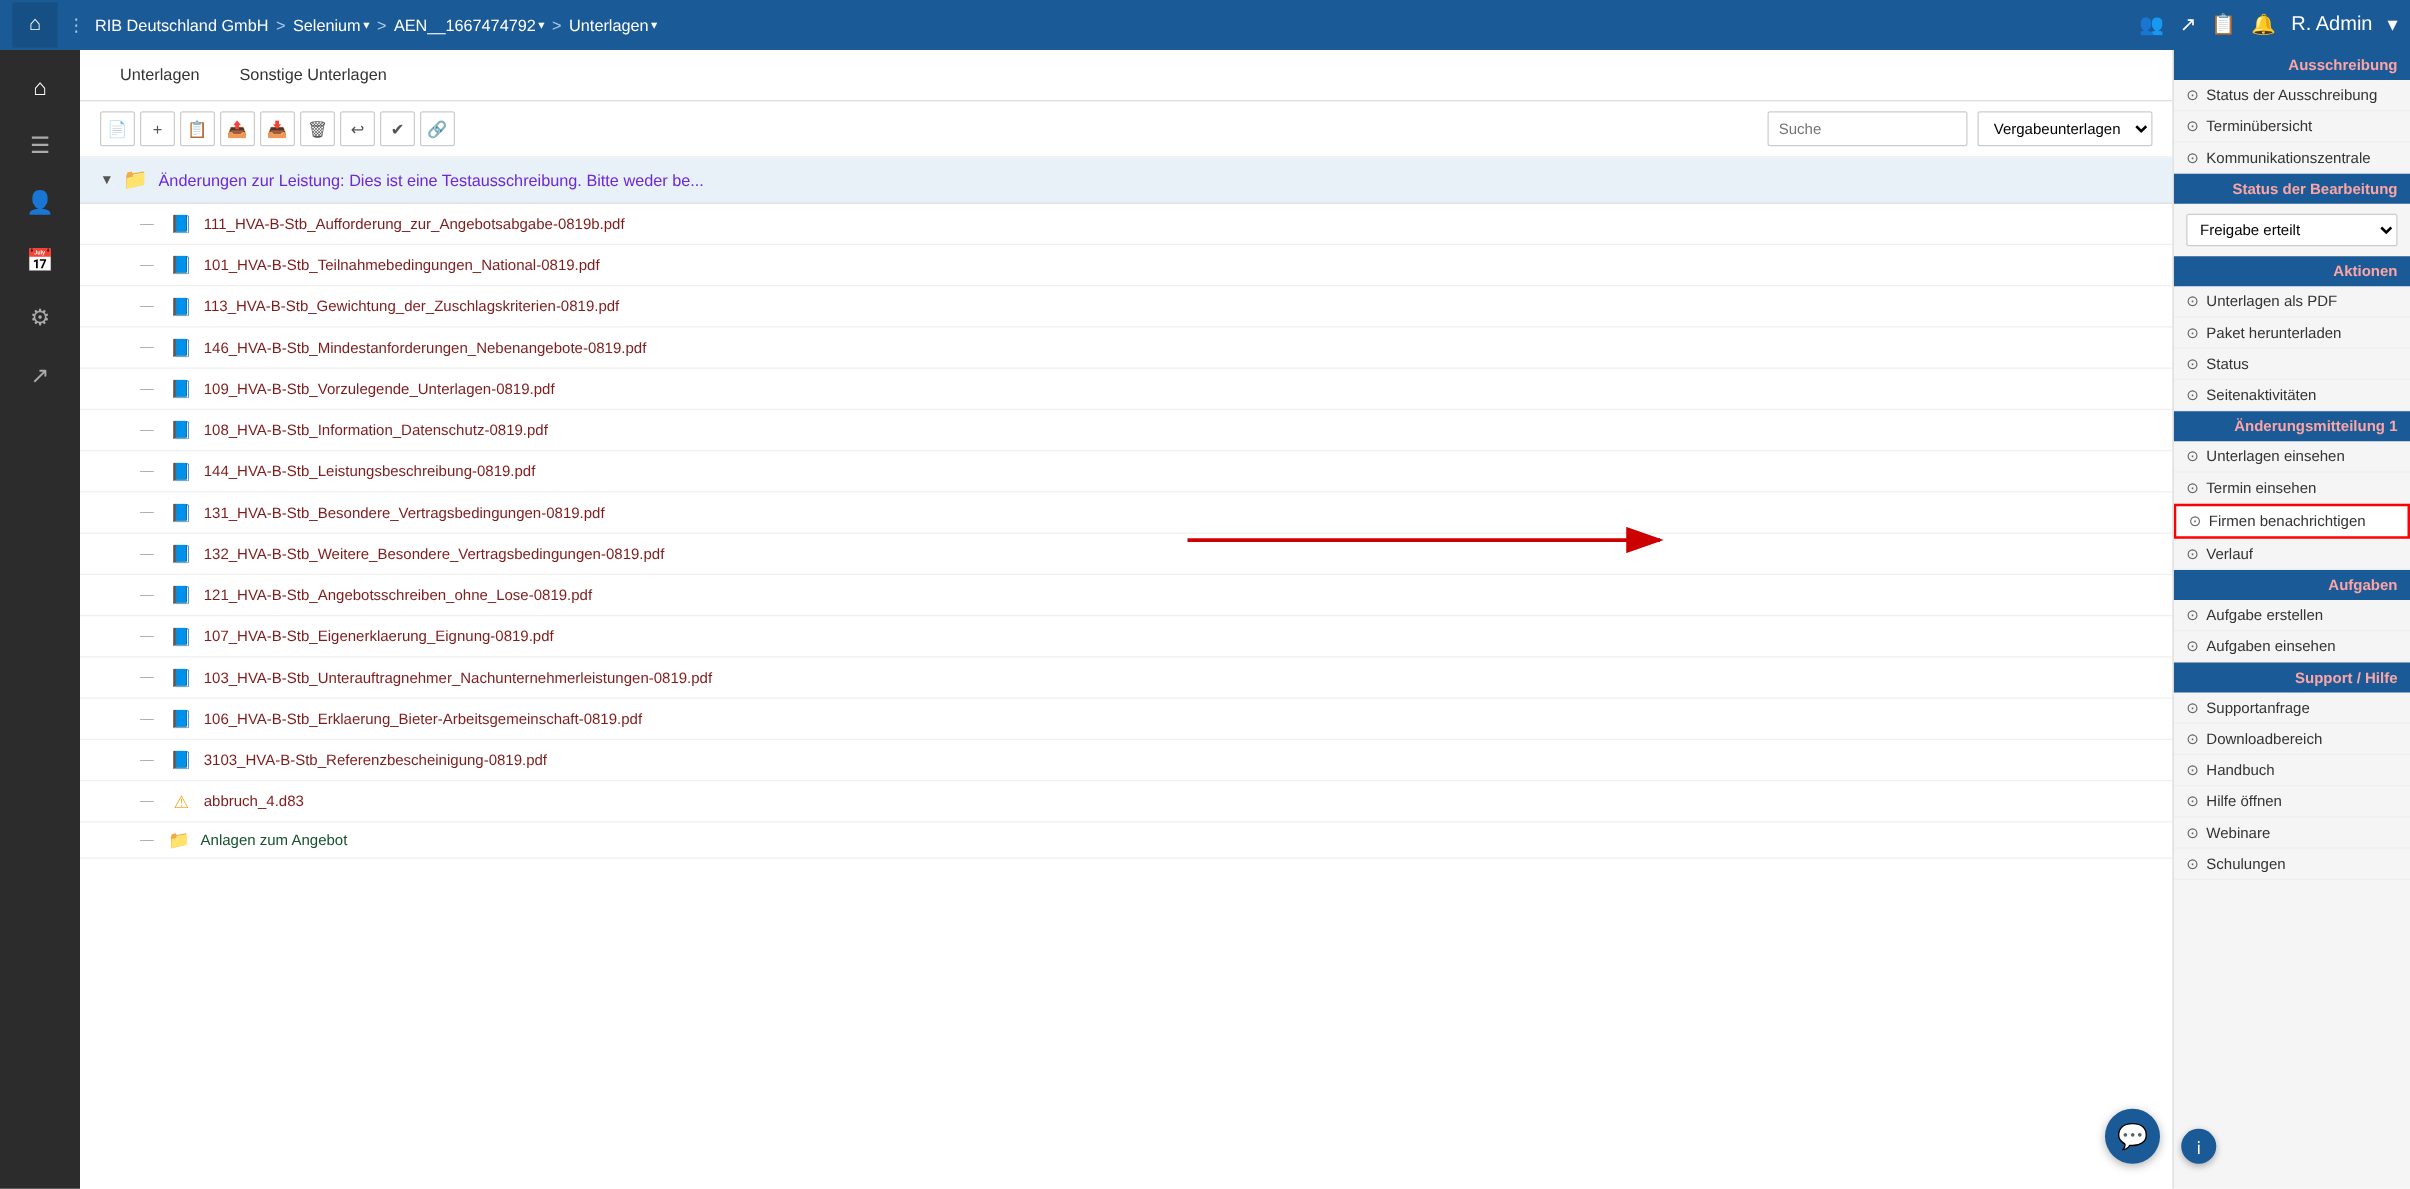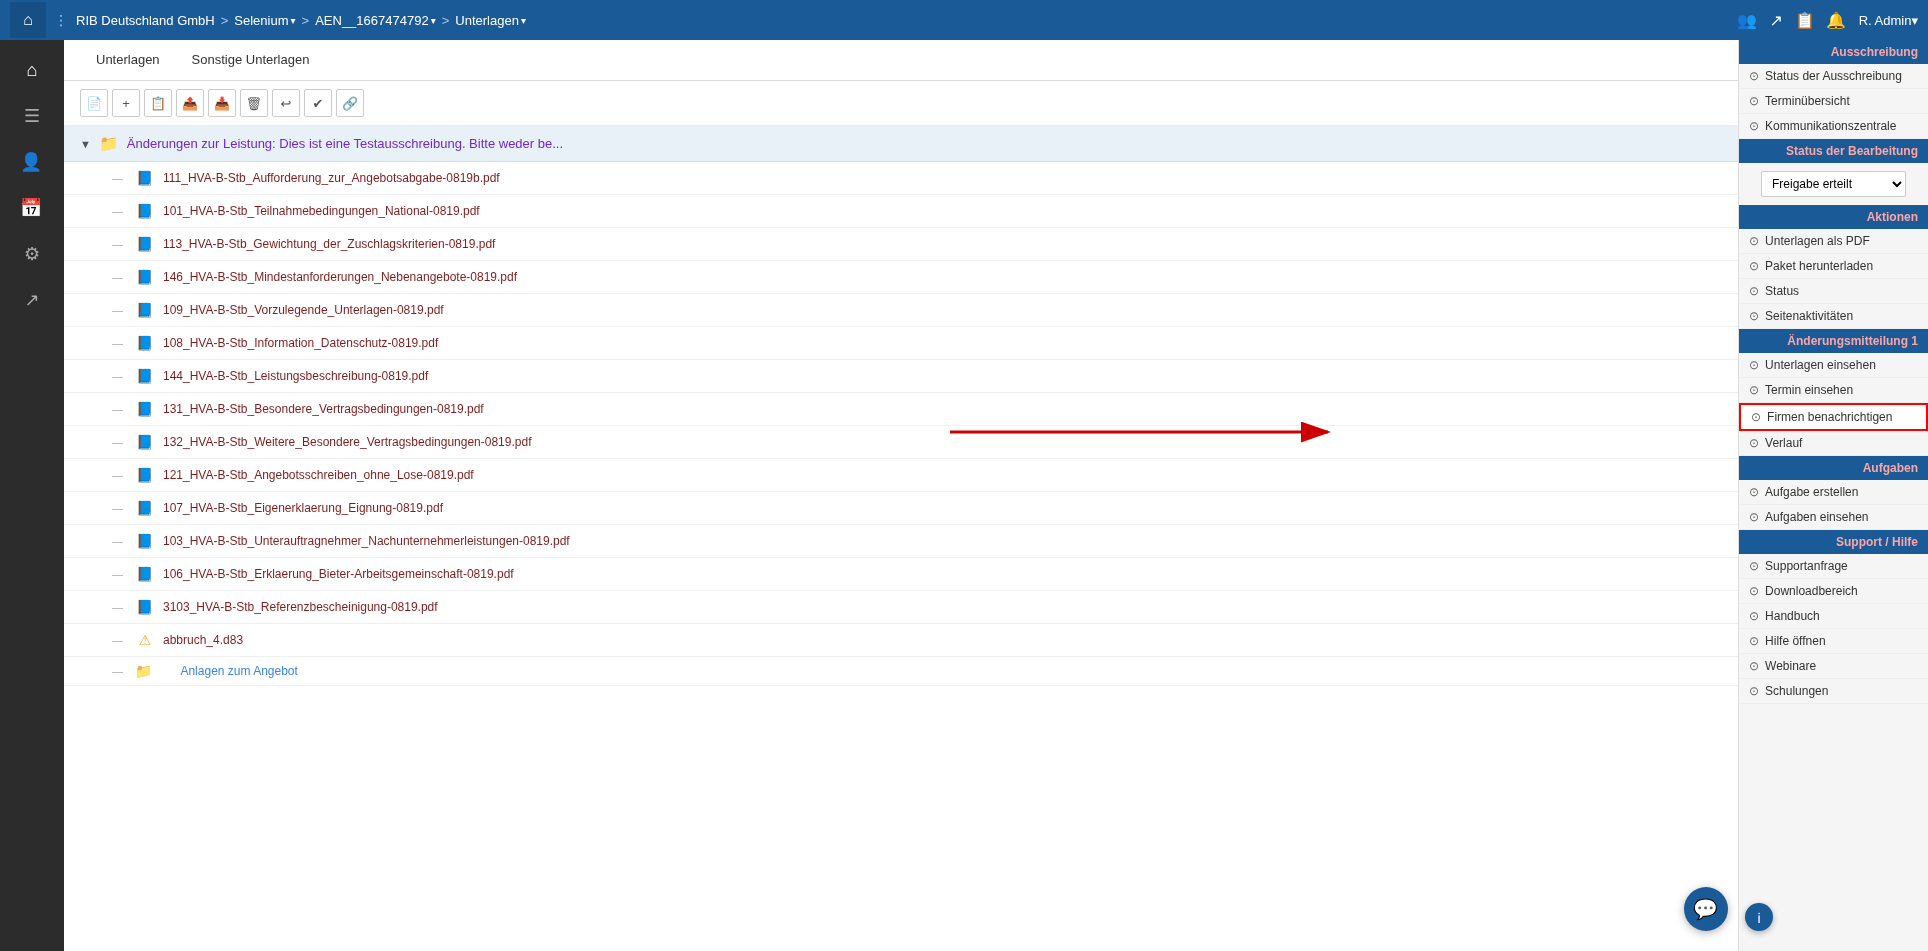--- a/index.html
+++ b/index.html
@@ -41,22 +41,22 @@
     }
     .breadcrumb .bc-dropdown .arrow { font-size: 10px; }
     .top-nav-right {
       margin-left: auto;
       display: flex; align-items: center; gap: 12px;
     }
     .top-nav-right .icon-btn {
       color: white; font-size: 16px; cursor: pointer;
     }
     .top-nav-right .user-btn {
-      display: flex; align-items: center; gap: 0;
-      cursor: pointer; font-size: 13px;
+      display: flex; align-items: center; gap: 12px;
+      cursor: pointer; font-size: 16px;
     }
 
     
     .left-sidebar {
       position: fixed;
       top: 40px; left: 0; bottom: 0;
       width: 64px;
       background: #2c2c2c;
       display: flex; flex-direction: column;
       align-items: center;
@@ -200,21 +200,21 @@
 
     .folder-item {
       display: flex;
       align-items: center;
       padding: 6px 16px 6px 48px;
       border-bottom: 1px solid #f0f0f0;
       cursor: pointer;
     }
     .folder-item .dash { color: #aaa; margin-right: 12px; font-size: 11px; }
     .folder-item .folder-icon { color: #f5a623; margin-right: 8px; font-size: 14px; }
-    .folder-item .file-name { font-size: 12px; color: #3b82f6; margin-left: 20px; }
+    .folder-item .file-name { font-size: 12px; color: #14532d; }
 
     
     .right-sidebar {
       width: 190px;
       background: #f5f5f5;
       border-left: 1px solid #ddd;
       overflow-y: auto;
       flex-shrink: 0;
     }
     .right-section-header {
@@ -233,21 +233,21 @@
       font-size: 12px;
       color: #333;
       border-bottom: 1px solid #eee;
     }
     .right-section-item .ri-icon {
       margin-right: 6px;
       font-size: 12px;
       color: #666;
     }
     .status-dropdown {
-      margin: 8px 22px;
+      margin: 8px 10px;
     }
     .status-dropdown select {
       width: 100%;
       padding: 4px 6px;
       font-size: 12px;
       border: 1px solid #ccc;
       border-radius: 2px;
       background: white;
     }
 
@@ -355,20 +355,28 @@
     <div class="toolbar">
       <button class="toolbar-btn" title="Dokument">📄</button>
       <button class="toolbar-btn" title="Hinzufügen">+</button>
       <button class="toolbar-btn">📋</button>
       <button class="toolbar-btn">📤</button>
       <button class="toolbar-btn">📥</button>
       <button class="toolbar-btn">🗑</button>
       <button class="toolbar-btn">↩</button>
       <button class="toolbar-btn">✔</button>
       <button class="toolbar-btn">🔗</button>
+      <div class="search-area">
+        <input class="search-input" type="text" placeholder="Suche" style="">
+        <select class="dropdown-select">
+          <option>Vergabeunterlagen</option>
+          <option>Alle</option>
+          <option>Geänderte</option>
+        </select>
+      </div>
     </div>
 
     <div class="file-list">
 
       <div class="group-header">
         <span class="arrow">▼</span>
         <span class="folder-icon">📁</span>
         <span class="label">Änderungen zur Leistung: Dies ist eine Testausschreibung. Bitte weder be...</span>
       </div>
 

